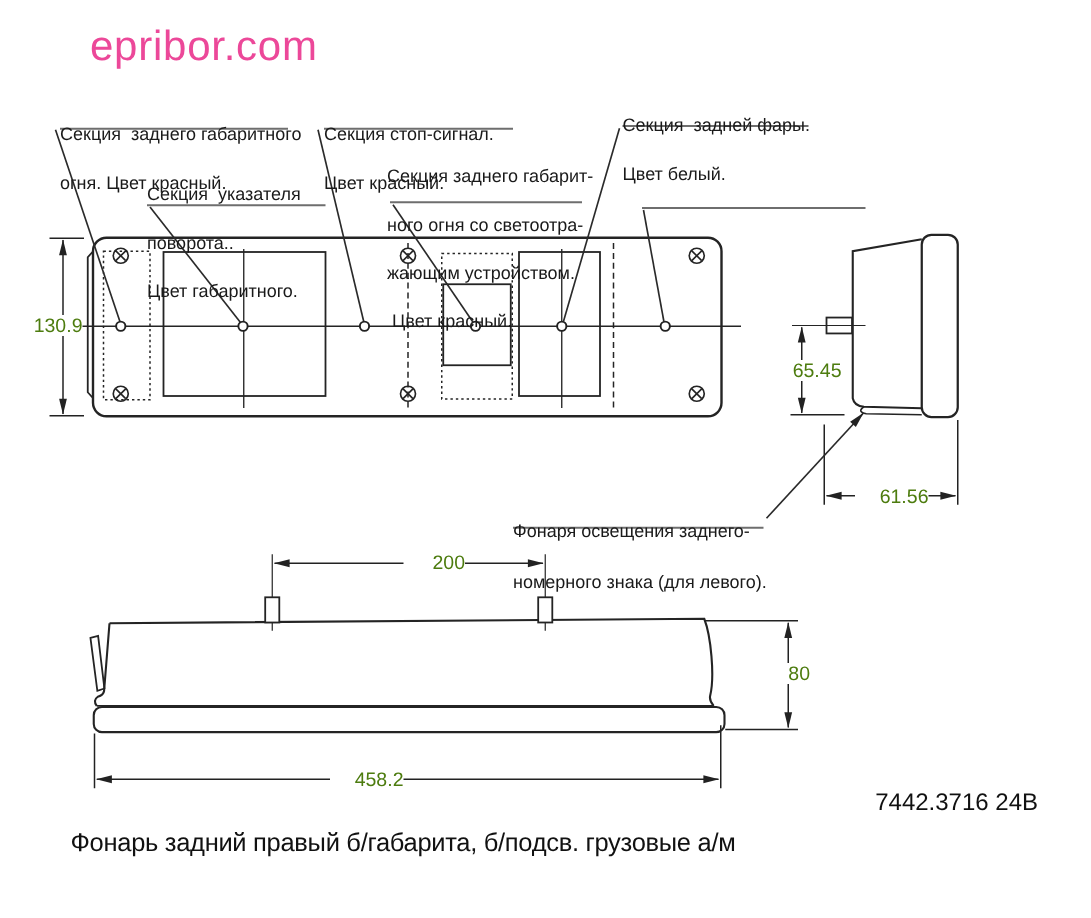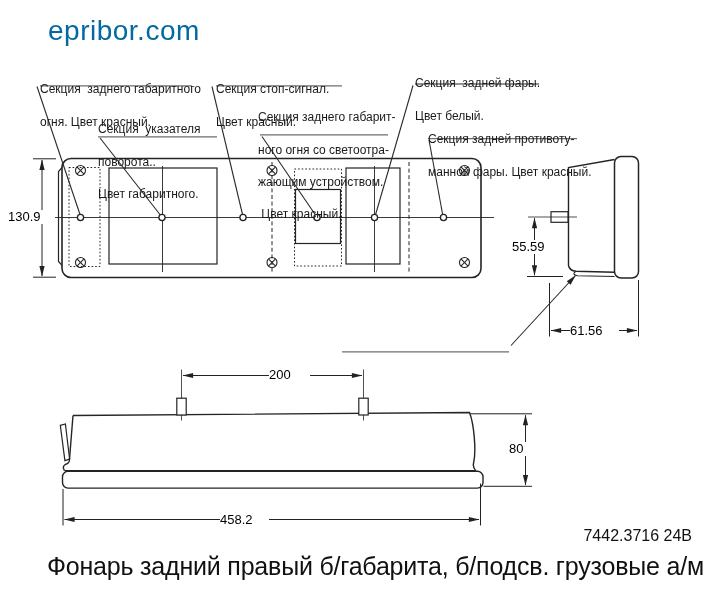--- a/index.html
+++ b/index.html
@@ -2,23 +2,23 @@
 <html><head>
 <meta charset="utf-8">
 <style>
   html,body{margin:0;padding:0;background:#fff;}
   #canvas{position:relative;width:727px;height:612px;background:#fff;overflow:hidden;
           font-family:"Liberation Sans",sans-serif;}
   #drawing{position:absolute;left:0;top:0;}
   .txt{position:absolute;color:#1c1c1c;}
   .logo{font-size:28px;letter-spacing:.5px;}
   .callout{font-size:12px;line-height:10.7px;white-space:pre;color:#1a1a1a;}
-  .dim{font-size:13px;line-height:14px;text-align:left;background:#fff;color:#000000;}
+  .dim{font-size:13px;line-height:14px;text-align:right;background:#fff;color:#4d7c0f;}
   .part-number{font-size:16px;text-align:right;color:#111;}
-  .title{font-size:25px;color:#111;letter-spacing:-.2px;white-space:pre;}
+  .title{font-size:17px;color:#111;letter-spacing:-.2px;white-space:pre;}
 </style>
 </head>
 <body>
 
 <div id="canvas">
 
 <svg id="drawing" width="727" height="612" viewBox="0 0 727 612">
   <defs>
     <marker id="arr" markerWidth="12" markerHeight="8" refX="10.6" refY="4" orient="auto-start-reverse" markerUnits="userSpaceOnUse">
       <path d="M11,4 L0.5,1.4 L0.5,6.6 z" fill="#222"></path>
@@ -138,21 +138,21 @@
     <line x1="40" y1="85.8" x2="192" y2="85.8"></line>
     <line x1="98" y1="136.8" x2="217" y2="136.8"></line>
     <line x1="216" y1="85.8" x2="342" y2="85.8"></line>
     <line x1="260" y1="134.8" x2="388" y2="134.8"></line>
     <line x1="415" y1="84" x2="539" y2="84"></line>
     <line x1="428" y1="138.6" x2="577" y2="138.6"></line>
     <line x1="342" y1="351.8" x2="509" y2="351.8"></line>
   </g>
 </svg>
 
-<div class="txt logo" style="left:48px;top:15px;color:#0369a1;text-align:center;">epribor.com</div>
+<div class="txt logo" style="left:60px;top:15px;color:#ec4899;text-align:center;">epribor.com</div>
 
 <div class="txt callout" style="left:40px;top:63px;">
   <div>Секция  заднего габаритного</div>
   <div>огня. Цвет красный.</div>
 </div>
 
 <div class="txt callout" style="left:98px;top:103px;">
   <div>Секция  указателя</div>
   <div>поворота..</div>
   <div>Цвет габаритного.</div>
@@ -168,28 +168,28 @@
   <div>ного огня со светоотра-</div>
   <div>жающим устройством.</div>
   <div> Цвет красный.</div>
 </div>
 
 <div class="txt callout" style="left:415px;top:57px;">
   <div>Секция  задней фары.</div>
   <div>Цвет белый.</div>
 </div>
 
-<div class="txt callout" style="left:428px;top:113px;">
-  <div>Секция задней противоту-</div>
-  <div>манной фары. Цвет красный.</div>
+
+<div class="txt callout" style="left:342px;top:327px;line-height:11.2px;">
+  <div>Фонаря освещения заднего-</div>
+  <div>номерного знака (для левого).</div>
 </div>
 
-
 <div class="txt dim" style="left:8px;top:210px;width:47px;">130.9</div>
-<div class="txt dim" style="left:512px;top:240px;width:49px;">55.59</div>
+<div class="txt dim" style="left:512px;top:240px;width:49px;">65.45</div>
 <div class="txt dim" style="left:570px;top:324px;width:49px;">61.56</div>
 <div class="txt dim" style="left:269px;top:368px;width:41px;">200</div>
 <div class="txt dim" style="left:509px;top:442px;width:31px;">80</div>
 <div class="txt dim" style="left:220px;top:513px;width:49px;">458.2</div>
 
 <div class="txt part-number" style="left:440px;top:527px;width:252px;">7442.3716 24В</div>
 <div class="txt title" style="left:47px;top:552px;width:660px;">Фонарь задний правый б/габарита, б/подсв. грузовые а/м</div>
 
 </div>
 

